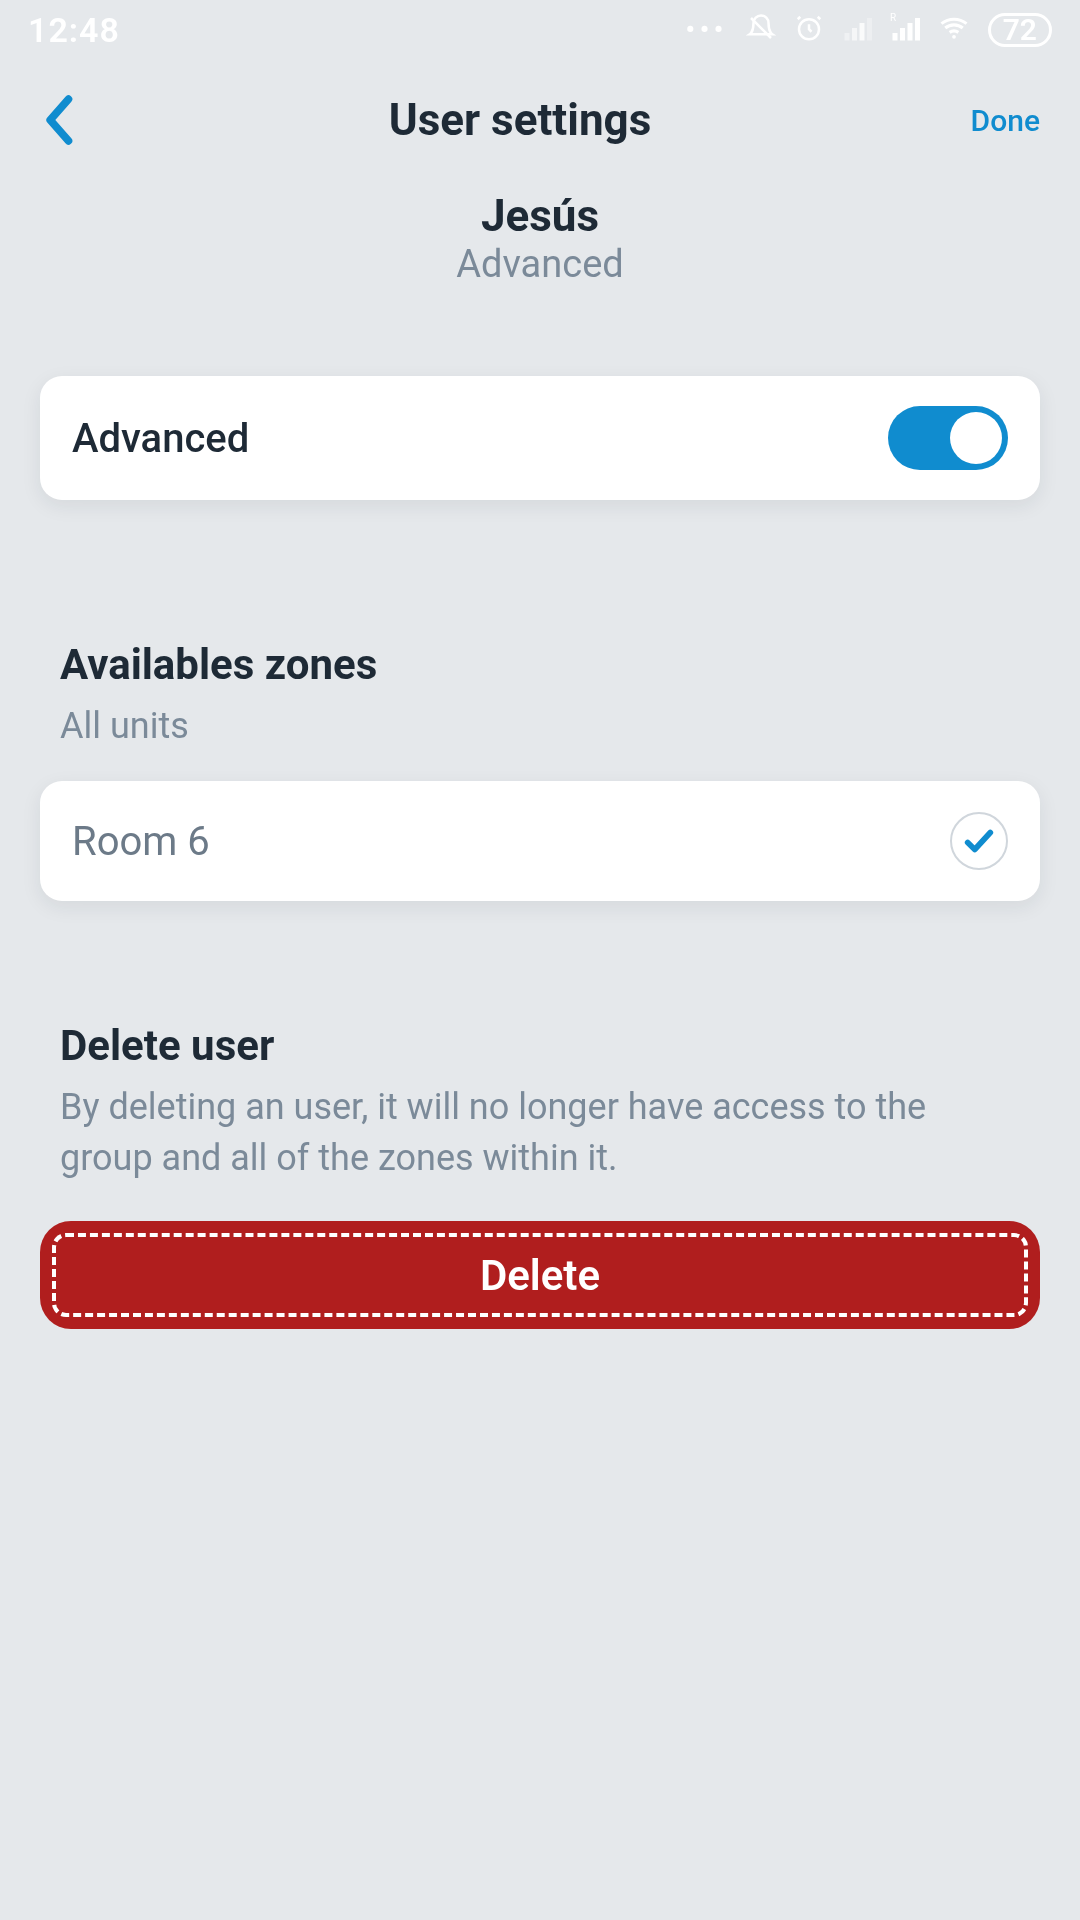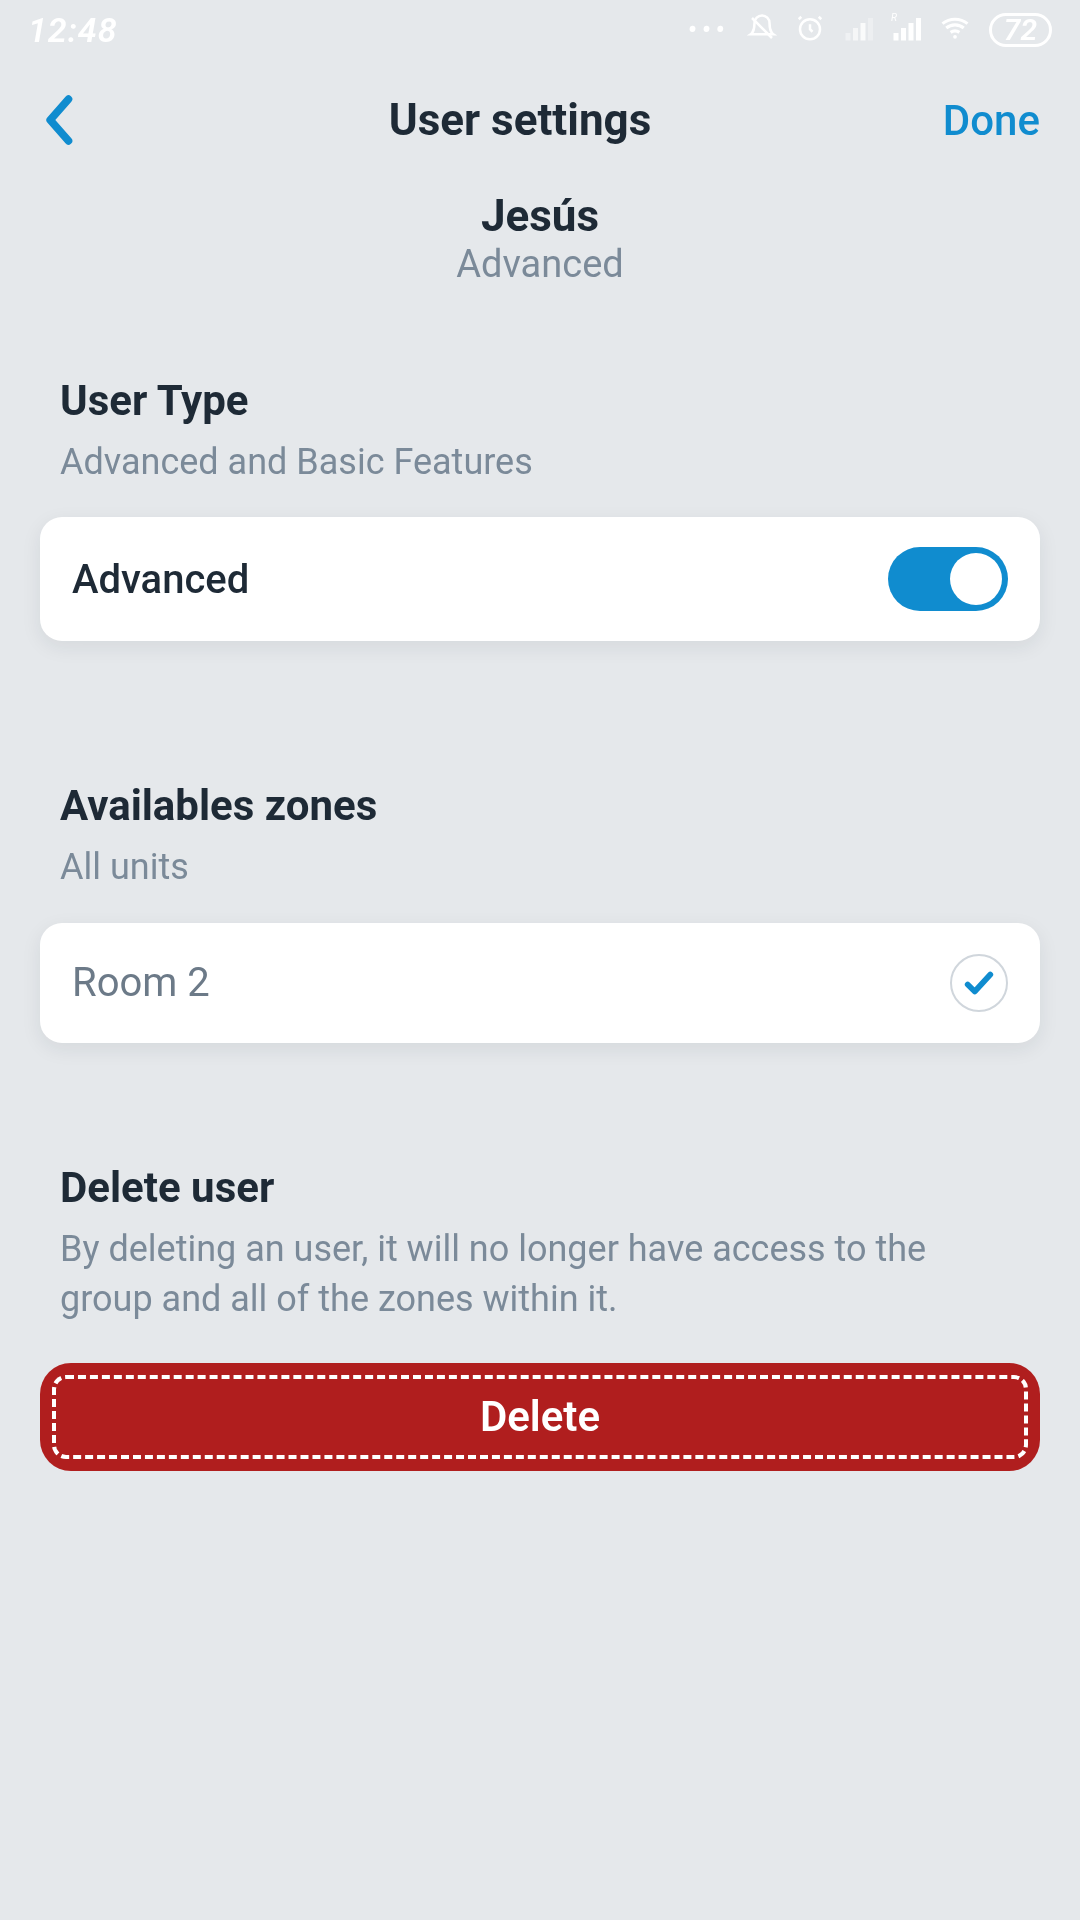--- a/index.html
+++ b/index.html
@@ -13,21 +13,20 @@
   }
 
   
   .status-bar {
     height: 60px;
     display: flex;
     align-items: center;
     justify-content: space-between;
     padding: 0 28px;
     color: #ffffff;
-    font-style: italic;
   }
   .status-time {
     font-size: 34px;
     font-weight: 600;
     letter-spacing: 1px;
   }
   .status-icons {
     display: flex;
     align-items: center;
     gap: 18px;
@@ -66,21 +65,21 @@
     cursor: pointer;
     width: 80px;
   }
   .nav-back svg { display: block; }
   .nav-title {
     font-size: 44px;
     font-weight: 700;
     color: #1e2a36;
   }
   .nav-done {
-    font-size: 42px;
+    font-size: 30px;
     font-weight: 500;
     color: #108ccf;
     cursor: pointer;
     width: 120px;
     text-align: right;
   }
 
   
   .user-header {
     text-align: center;
@@ -250,39 +249,35 @@
   <div class="nav-title">User settings</div>
   <div class="nav-done">Done</div>
 </div>
 
 <div class="user-header">
   <div class="user-name">Jesús</div>
   <div class="user-role">Advanced</div>
 </div>
 
 <div class="section">
-  <div class="section-header">
-    <div class="section-title">User Type</div>
-    <div class="section-subtitle">Advanced and Basic Features</div>
-  </div>
   <div class="card">
     <div class="card-label">Advanced</div>
     <div class="toggle">
       <div class="toggle-knob"></div>
     </div>
   </div>
 </div>
 
 <div class="section" style="padding-top:140px">
   <div class="section-header">
     <div class="section-title">Availables zones</div>
     <div class="section-subtitle">All units</div>
   </div>
   <div class="card">
-    <div class="card-label muted">Room 2</div>
+    <div class="card-label muted">Room 6</div>
     <div class="check-circle">
       <svg width="34" height="34" viewBox="0 0 24 24" fill="none" stroke-width="4" stroke-linecap="round" stroke-linejoin="round">
         <polyline points="4,13 9,18 20,6"></polyline>
       </svg>
     </div>
   </div>
 </div>
 
 <div class="section" style="padding-top:120px">
   <div class="section-header">

